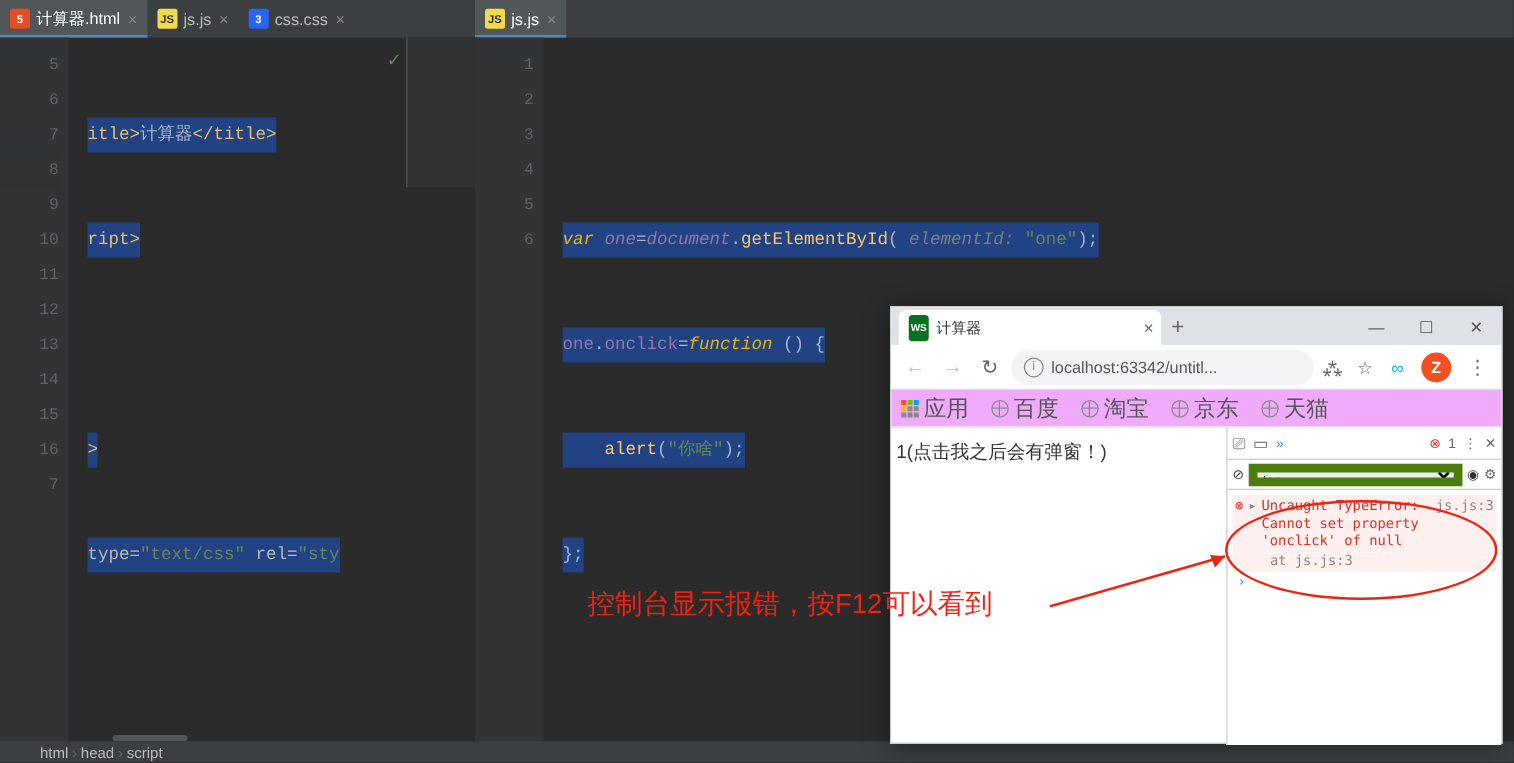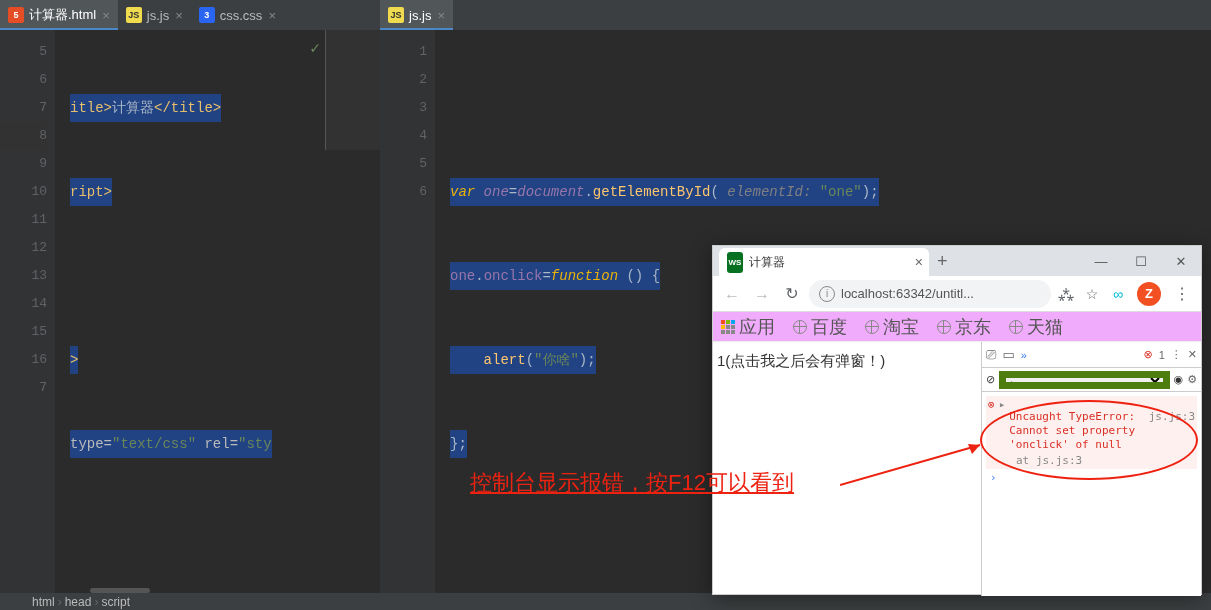--- a/index.html
+++ b/index.html
@@ -83,21 +83,21 @@
 .page-content { flex: 1; padding: 10px 4px; font-size: 15px; }
 .devtools { width: 220px; border-left: 1px solid #ccc; font-size: 11px; background: #fff; }
 .dv-tabs { height: 26px; border-bottom: 1px solid #ccc; display: flex; align-items: center; padding: 0 4px; gap: 6px; color: #666; }
 .dv-ico { font-size: 13px; }
 .dv-filter { height: 24px; border-bottom: 1px solid #ccc; display: flex; align-items: center; padding: 0 4px; gap: 4px; }
 .dv-filter select { font-size: 11px; border: 7px solid #4d7c0f; flex: 1; height: 18px; text-decoration: underline; }
 .gear { margin-left: auto; color: #666; }
 .console { padding: 4px; font-family: Consolas, monospace; font-size: 11px; }
 .err-line { background: #fff0f0; padding: 2px; color: #d93025; display: flex; gap: 4px; line-height: 14px; }
 .err-icon { color: #d93025; }
-.err-msg { flex: 1; color: #d93025; margin-top: 12px; }
+.err-msg { flex: 1; color: #d93025; }
 .err-loc { color: #888; }
 .err-stack { background: #fff0f0; padding: 0 14px 2px 30px; color: #888; }
 .prompt { color: #367cf1; padding: 2px 4px; }
 
 .red-oval { position: absolute; border: 2px solid #e21; border-radius: 50%; pointer-events: none; }
 .annotation { position: absolute; color: #e21; font-size: 22px; font-family: "Microsoft YaHei", sans-serif; pointer-events: none; }
 .arrow { position: absolute; pointer-events: none; }
 
 .left-pane .scrollbar-h { position: absolute; bottom: 0; left: 90px; width: 60px; height: 5px; background: #555; border-radius: 3px; }
 .checkmark { position: absolute; right: 60px; top: 38px; color: #6A8759; font-size: 16px; }
@@ -285,17 +285,17 @@
         <div class="err-stack">
           <span>at </span><span class="err-loc">js.js:3</span>
         </div>
         <div class="prompt">›</div>
       </div>
     </div>
   </div>
 </div>
 
 <div class="red-oval" style="left:980px; top:400px; width:218px; height:80px;"></div>
-<div class="annotation" style="left:470px; top:468px;text-decoration:underline;">控制台显示报错，按F12可以看到</div>
+<div class="annotation" style="left:470px; top:468px;">控制台显示报错，按F12可以看到</div>
 <svg class="arrow" style="left:840px; top:440px; width:150px; height:50px;">
   <line x1="0" y1="45" x2="140" y2="5" stroke="#e21" stroke-width="2"></line>
   <polygon points="140,5 128,4 132,14" fill="#e21"></polygon>
 </svg>
 
 </body></html>

